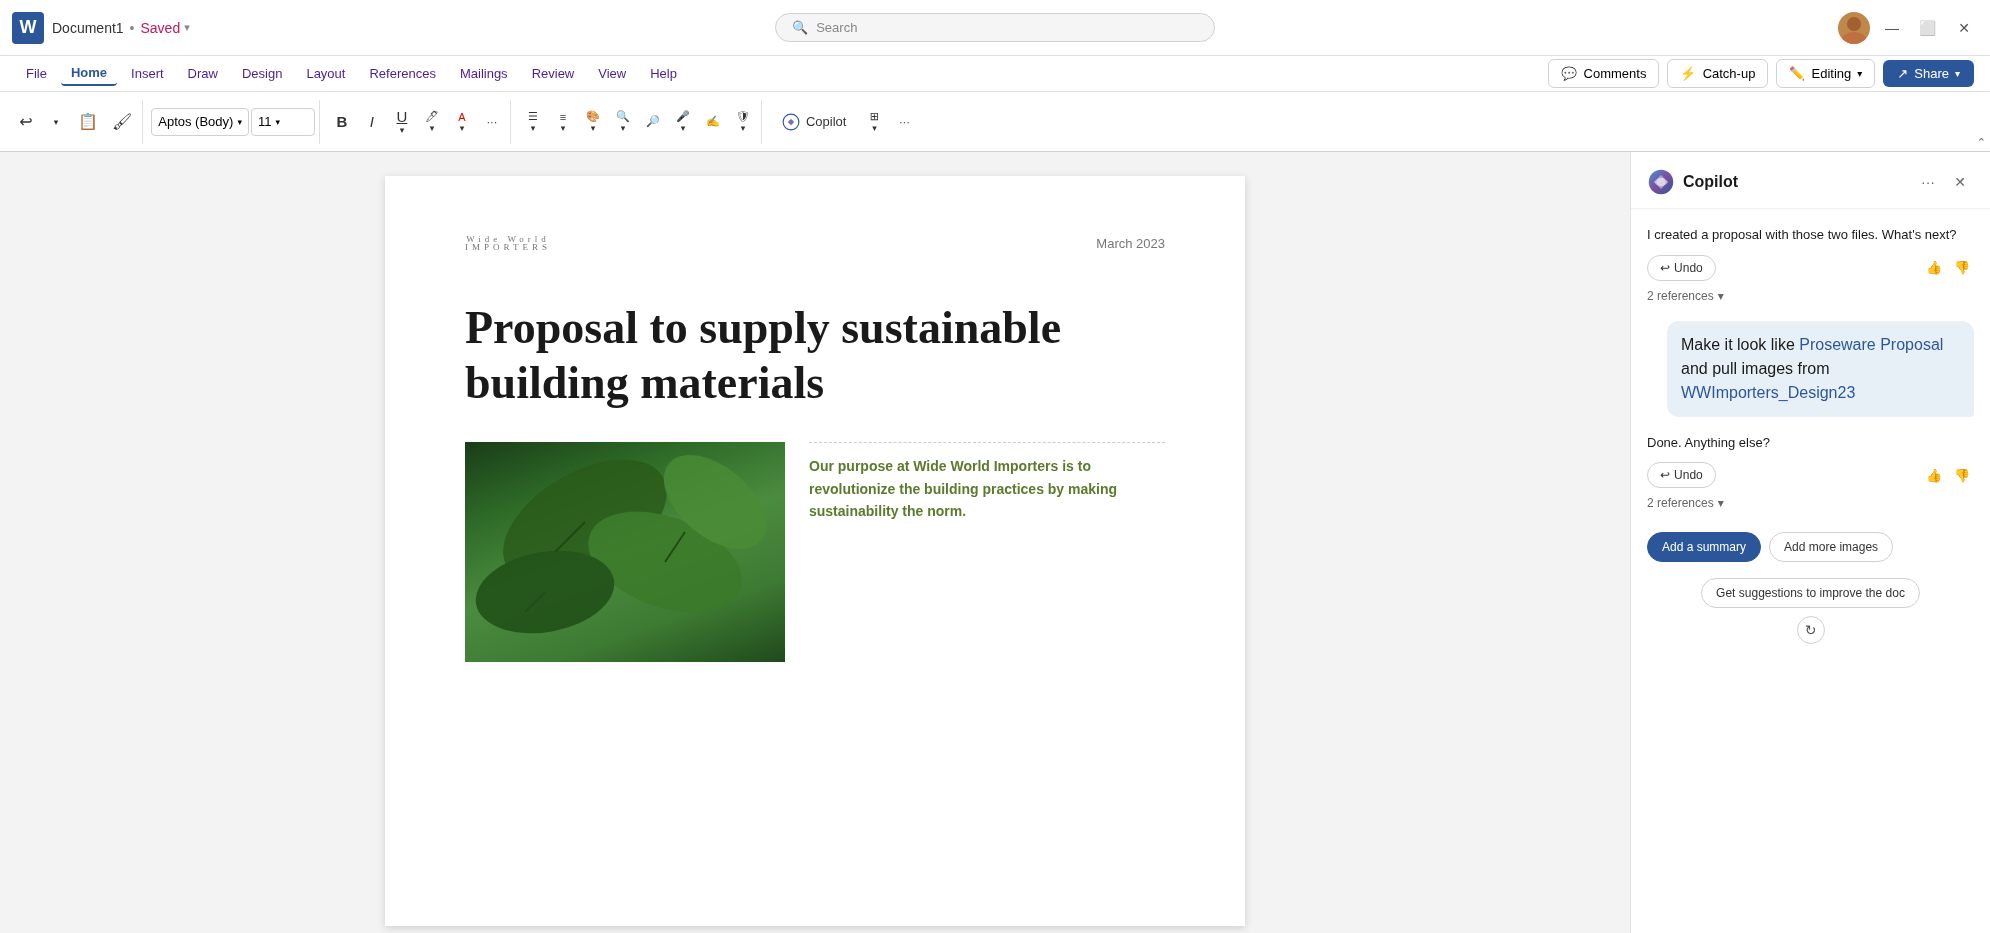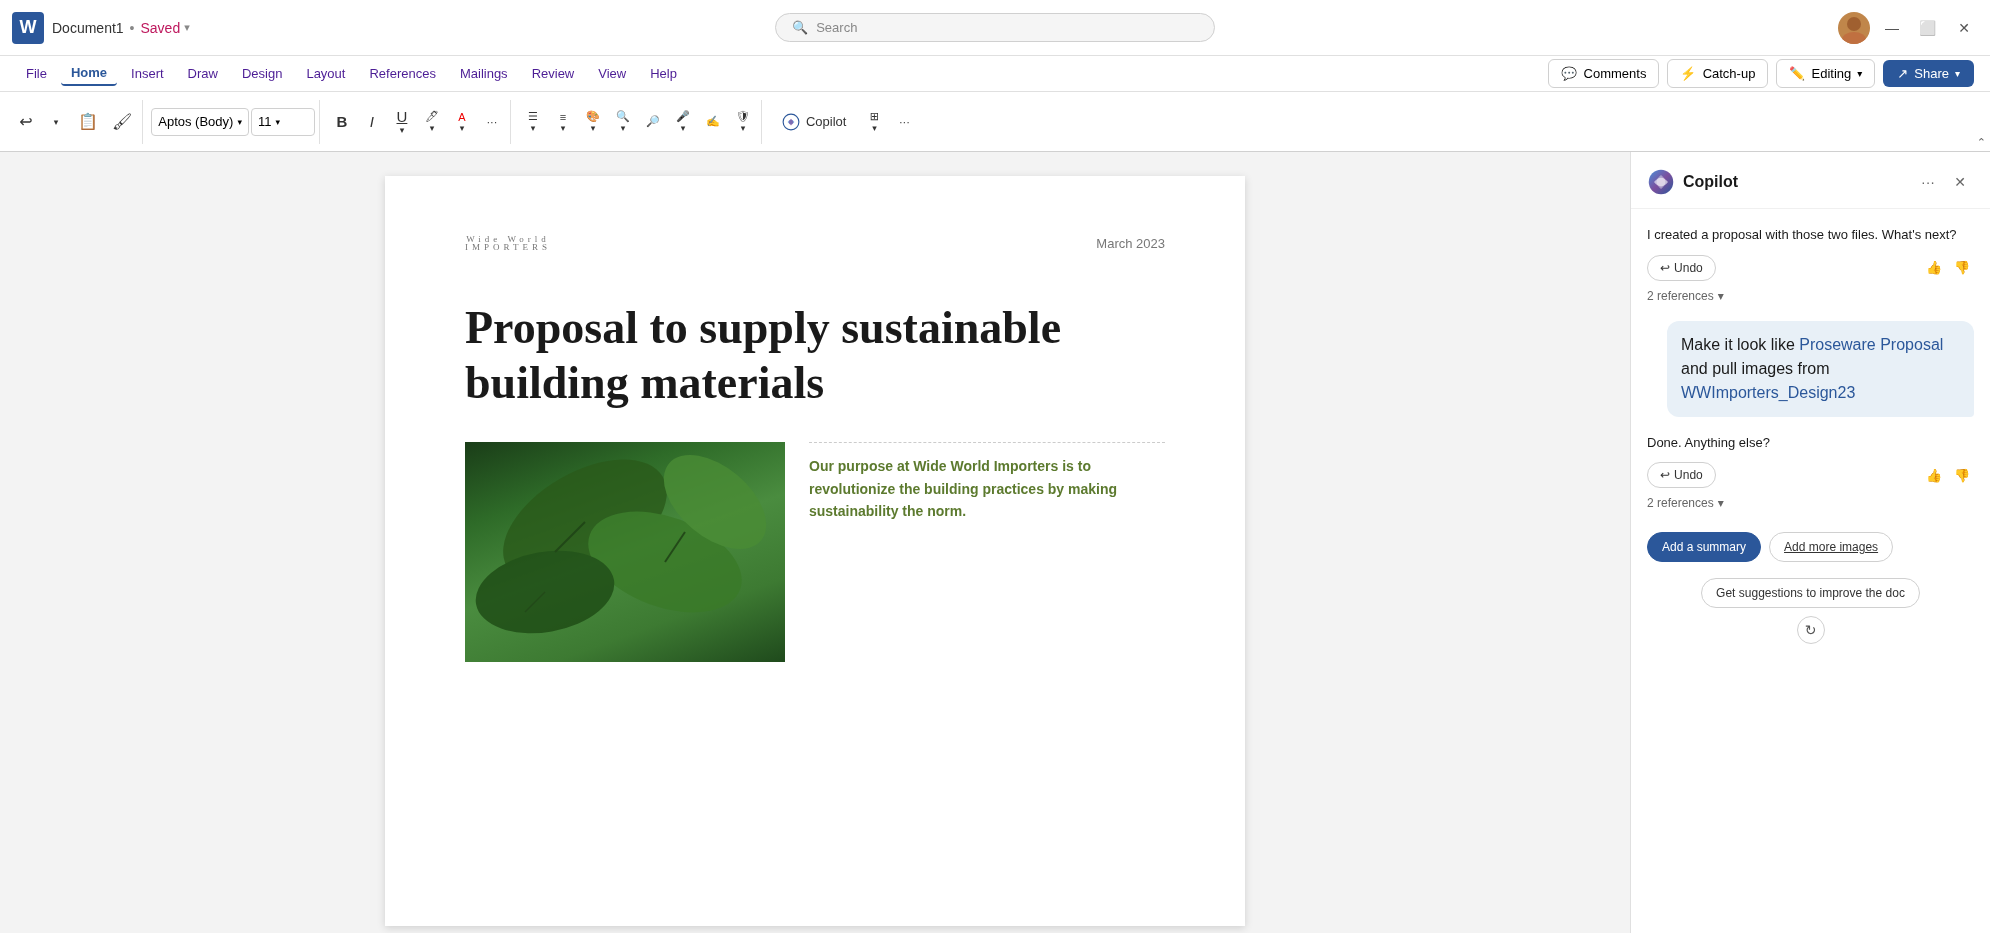--- a/index.html
+++ b/index.html
@@ -265,21 +265,21 @@
     .suggestion-btns {
       display: flex; flex-wrap: wrap; gap: 8px;
       margin-top: 4px;
     }
     .suggestion-btn {
       padding: 7px 14px; border-radius: 16px;
       border: 1px solid #2b579a; background: #2b579a; color: white;
       font-size: 12px; cursor: pointer; font-weight: 500;
     }
     .suggestion-btn.secondary {
-      background: white; color: #333; border-color: #d0d0d0; text-decoration: underline;
+      background: white; color: #333; border-color: #d0d0d0;
     }
 
     .get-suggestions-row {
       display: flex; align-items: center; gap: 8px; flex-direction: column;
     }
     .get-suggestions-btn {
       flex: 1; padding: 7px 14px; border-radius: 16px;
       border: 1px solid #d0d0d0; background: white; color: #333;
       font-size: 12px; cursor: pointer; text-align: left;
     }

